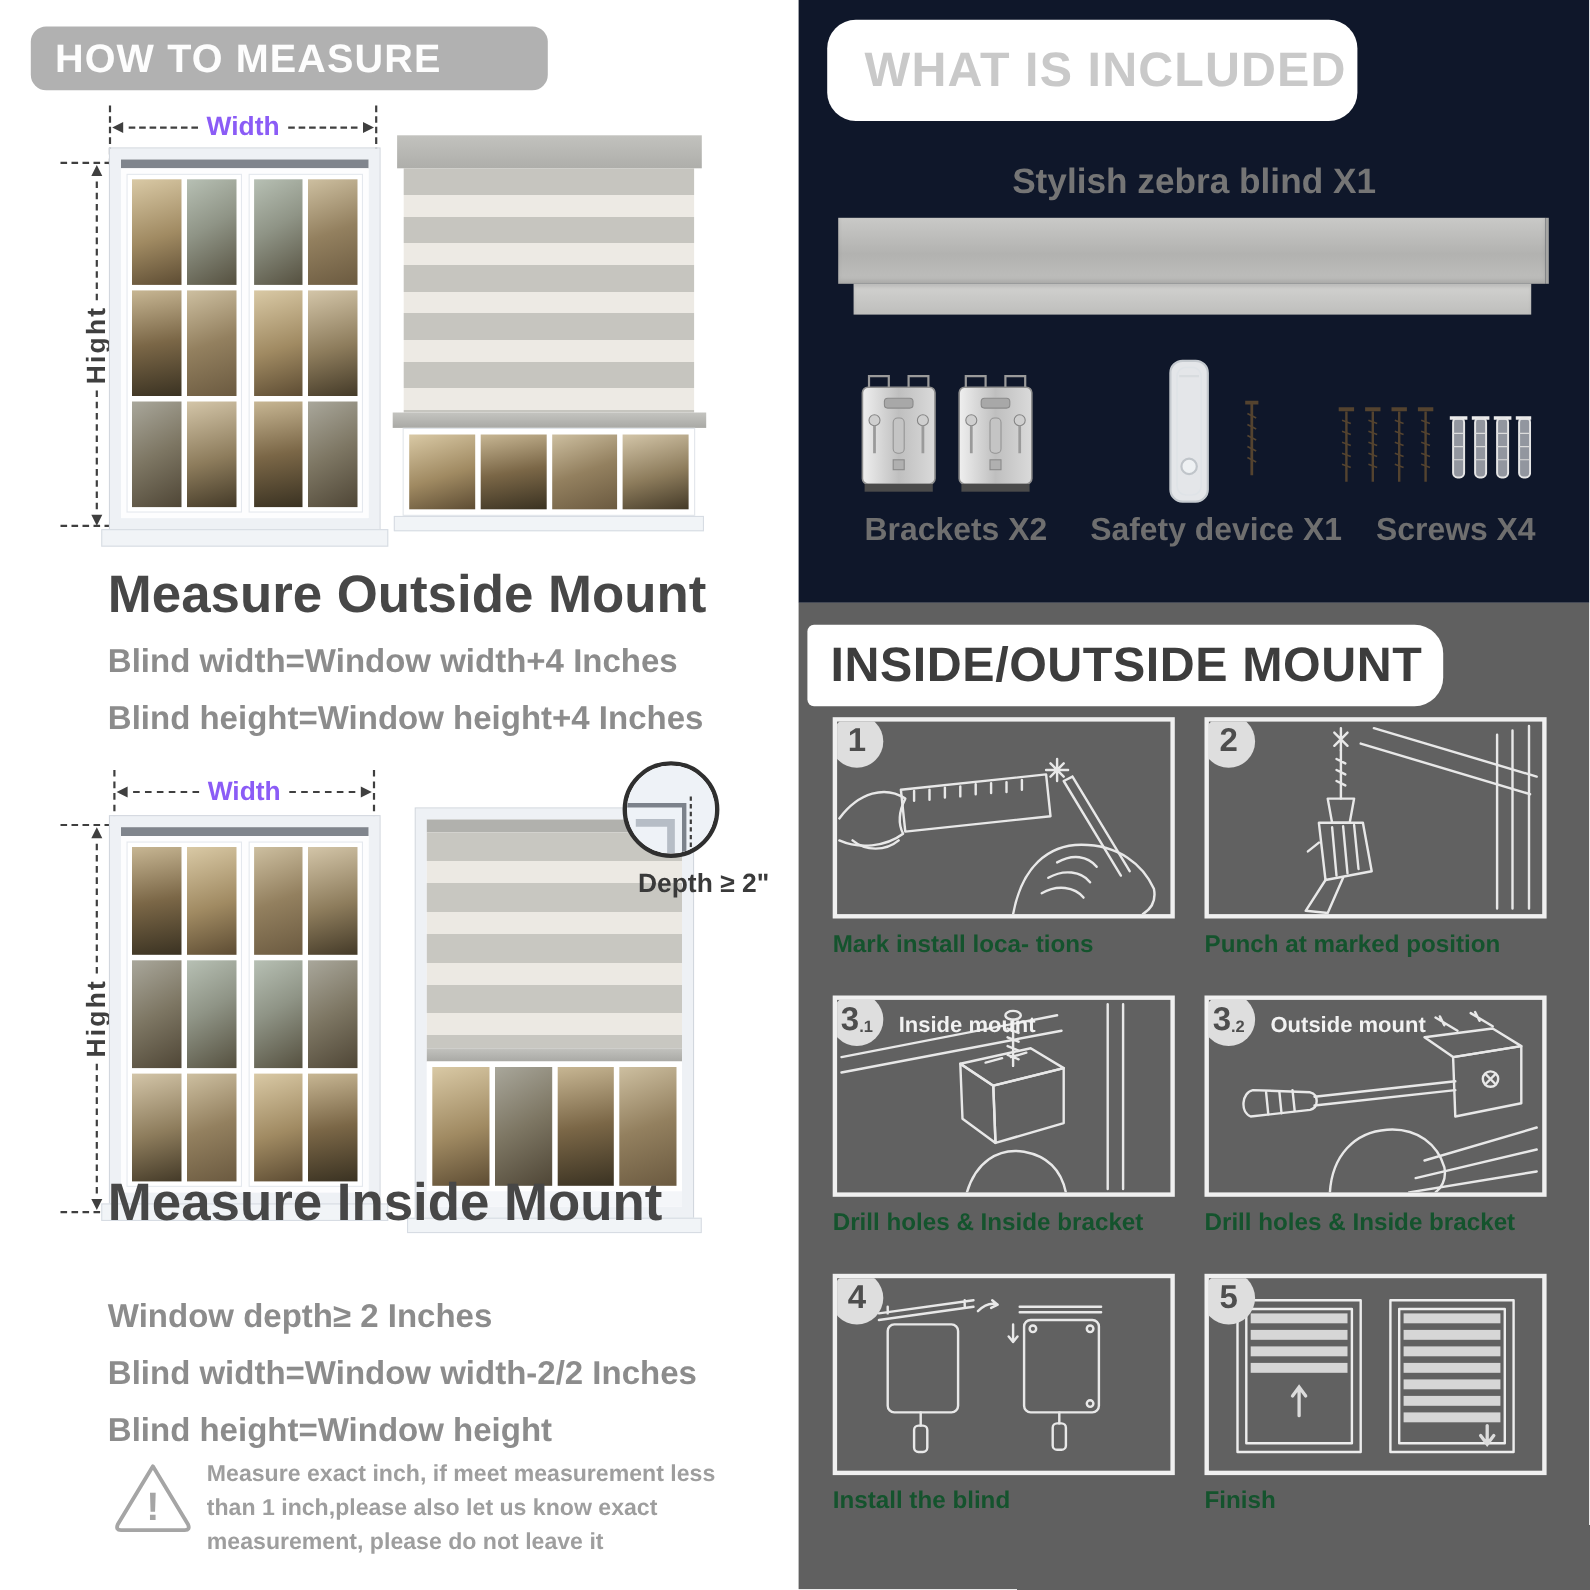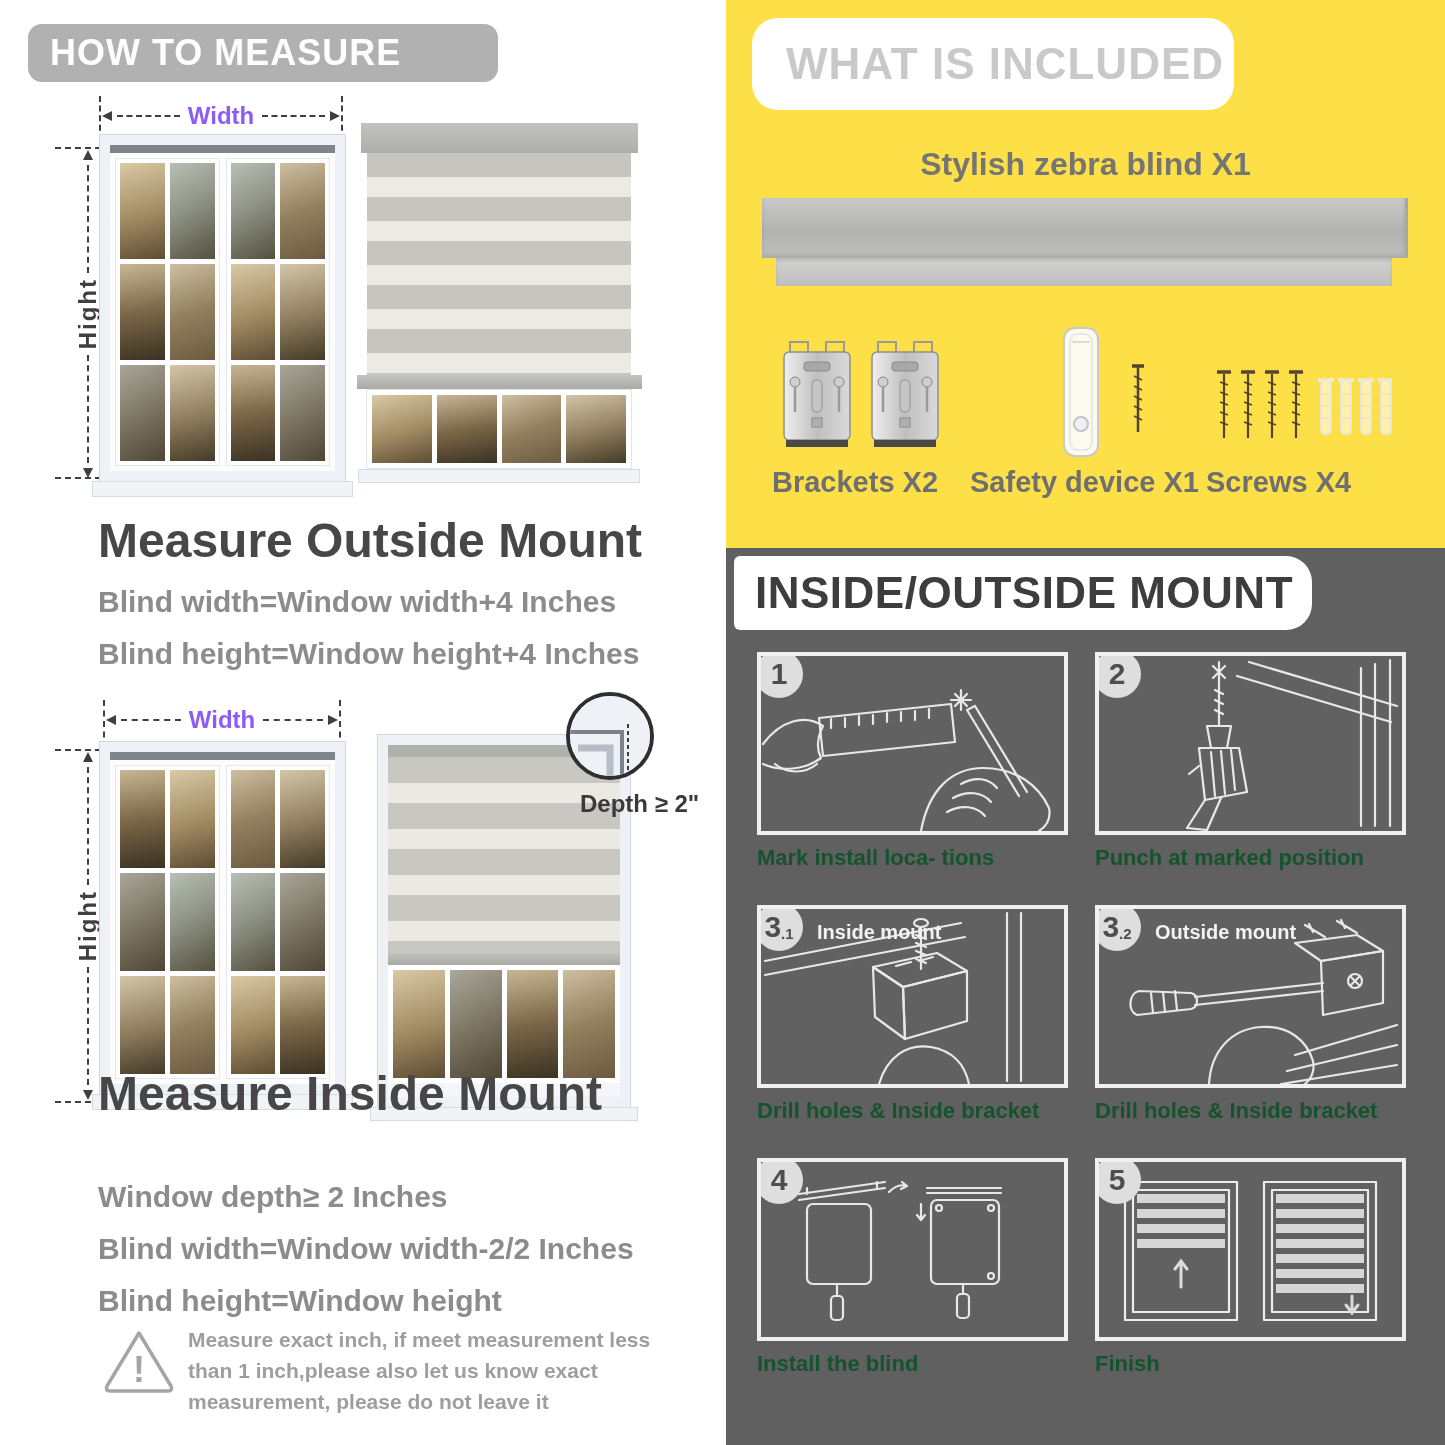--- a/index.html
+++ b/index.html
@@ -56,32 +56,32 @@
   .bw-rail{height:12px;background:linear-gradient(180deg,#c2c2be,#a9a9a5);flex:none;}
   .bw-panes{flex:1;background:#fff;display:grid;grid-template-columns:repeat(4,1fr);gap:5px;padding:5px;}
   .bw-bottom{height:14px;background:#f4f6f9;flex:none;}
 
   .magnifier{border-radius:50%;border:4px solid #2f2f2f;background:#fff;overflow:hidden;}
   .depth-label{font-size:24px;font-weight:bold;color:#3a3a3a;white-space:nowrap;}
 
   .warn-text{font-size:21px;font-weight:bold;color:#9e9e9e;line-height:31px;white-space:nowrap;}
 
   
-  .sec-light{background:#fde047;}
+  .sec-light{background:#0f172a;}
   .sec-dark{background:#606060;}
   .inc-hdr{background:#ffffff;border-radius:26px;color:#c9c9c9;font-weight:bold;
            font-size:44px;line-height:92px;padding-left:34px;letter-spacing:1px;white-space:nowrap;}
   .product-label{font-size:32px;font-weight:bold;color:#757575;text-align:center;}
   .bar-main{background:linear-gradient(180deg,#c9c9c7,#b2b2b0 55%,#bfbfbd);border-right:3px solid #a7a7a5;
             box-shadow:inset 0 -3px 4px rgba(0,0,0,0.12);}
   .bar-lip{background:linear-gradient(180deg,#d2d2d0,#bebebc);box-shadow:inset 0 3px 3px rgba(0,0,0,0.10);}
-  .item-label{font-size:29px;font-weight:bold;color:#6f6f6f;text-align:left;white-space:nowrap;}
+  .item-label{font-size:29px;font-weight:bold;color:#6f6f6f;text-align:right;white-space:nowrap;}
 
   .mnt-hdr{background:#ffffff;border-radius:6px 26px 26px 6px;color:#3d3d3d;font-weight:bold;
-           font-size:44px;line-height:74px;padding-left:21px;letter-spacing:0.5px;white-space:nowrap;}
+           font-size:44px;line-height:74px;padding-left:21px;letter-spacing:0.5px;white-space:nowrap;margin-top:12px;}
   .panel{position:absolute;width:311px;height:183px;border:4px solid #f0f0f0;background:#616161;
          overflow:hidden;box-sizing:border-box;}
   .badge{position:absolute;top:-6px;left:-6px;width:48px;height:48px;border-radius:50%;
          background:#dedede;display:flex;align-items:center;justify-content:center;
          color:#4e4e4e;font-weight:bold;}
   .badge .num{font-size:30px;}
   .badge .sub{font-size:15px;margin-top:12px;}
   .plabel{position:absolute;left:56px;top:12px;font-size:20px;font-weight:bold;color:#f2f2f2;white-space:nowrap;}
   .caption{position:absolute;width:320px;font-size:22px;font-weight:bold;color:#14532d;white-space:nowrap;}
   .stepart{position:absolute;left:0;top:0;width:303px;height:175px;}

